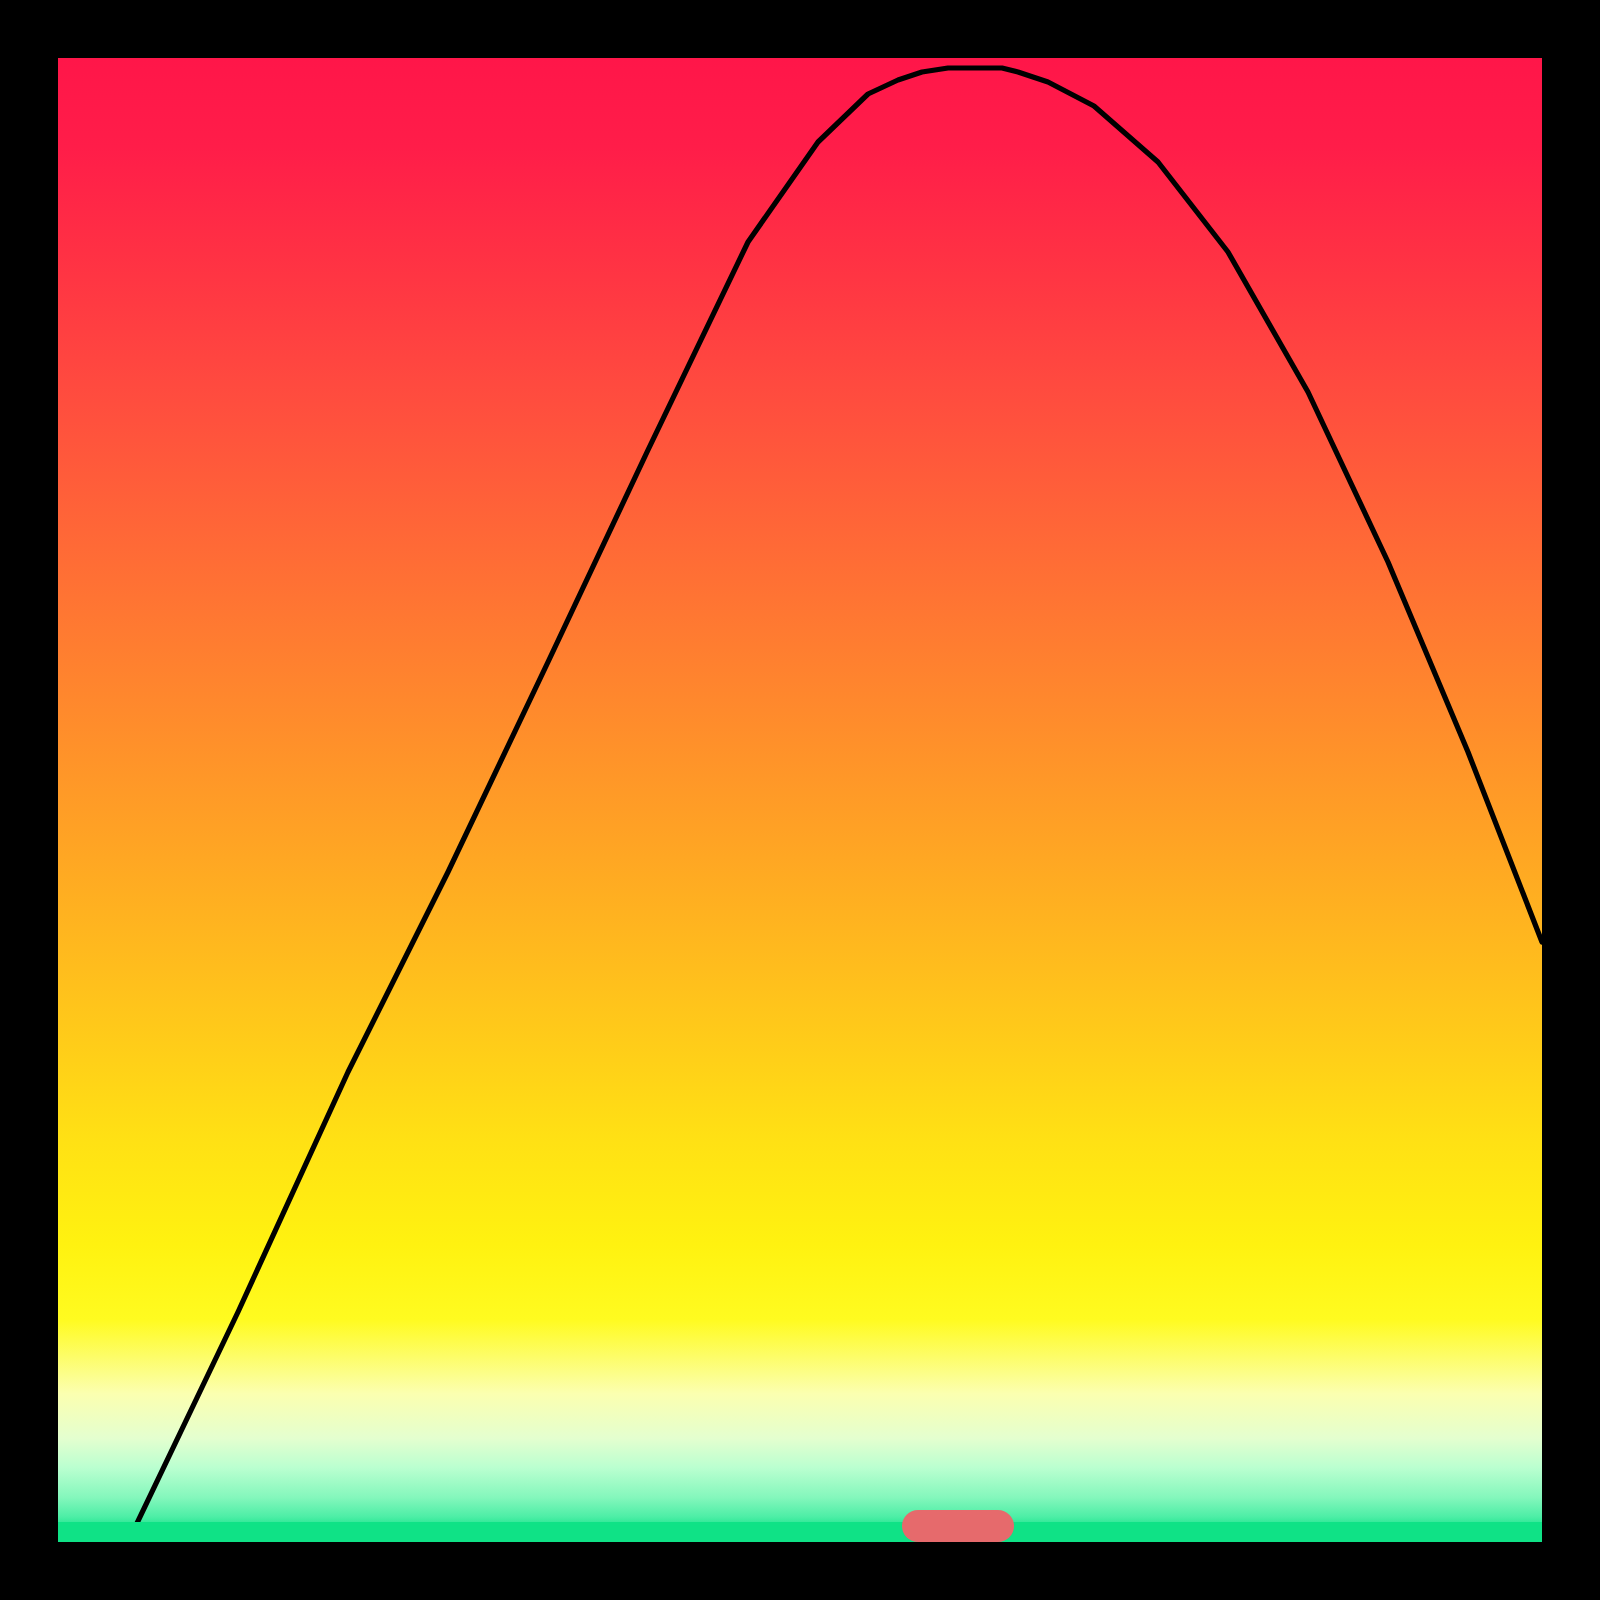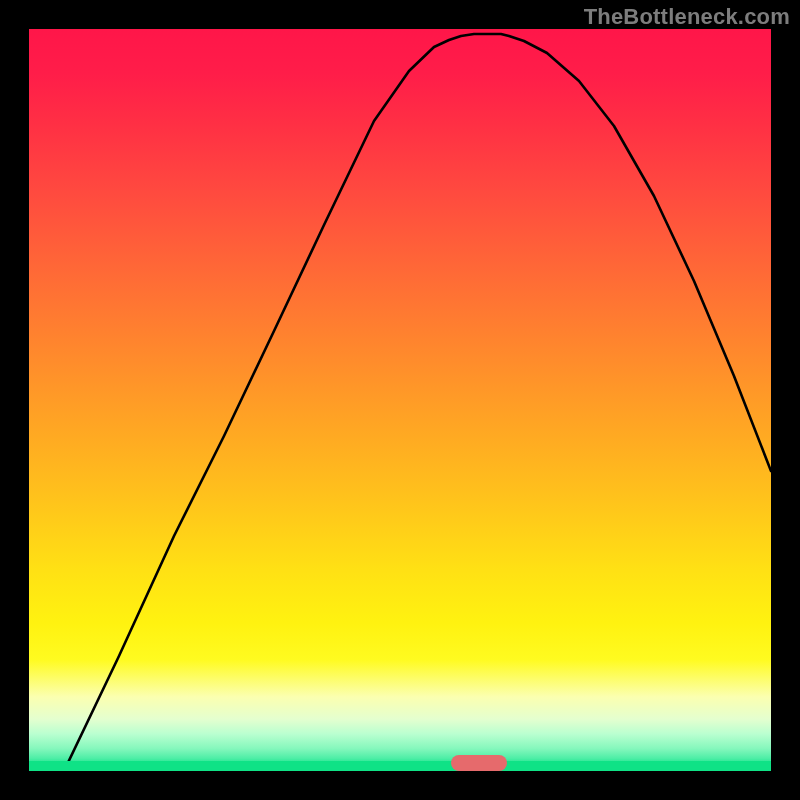--- a/index.html
+++ b/index.html
@@ -97,15 +97,14 @@
 
     <svg class="curve-svg" viewBox="0 0 742 742" preserveAspectRatio="none">
       <path id="curvePath" class="curve-path" d="M35 742 L90 627 L145 507 L195 407 L245 302 L295 196 L345 92 L380 42 L405 18 L420 11 L432 7 L445 5 L472 5 L480 7 L495 12 L518 24 L550 52 L585 97 L625 167 L665 252 L705 347 L742 442"></path>
     </svg>
 
     <div class="flat-green"></div>
 
     <div id="pill" class="pill" style="width: 56px; left: 422px; bottom: 0px; background: rgb(230, 106, 108);"></div>
   </div>
 
-  <div class="watermark">TheBottleneck.com</div>
 
 </div>
 
 </body></html>

